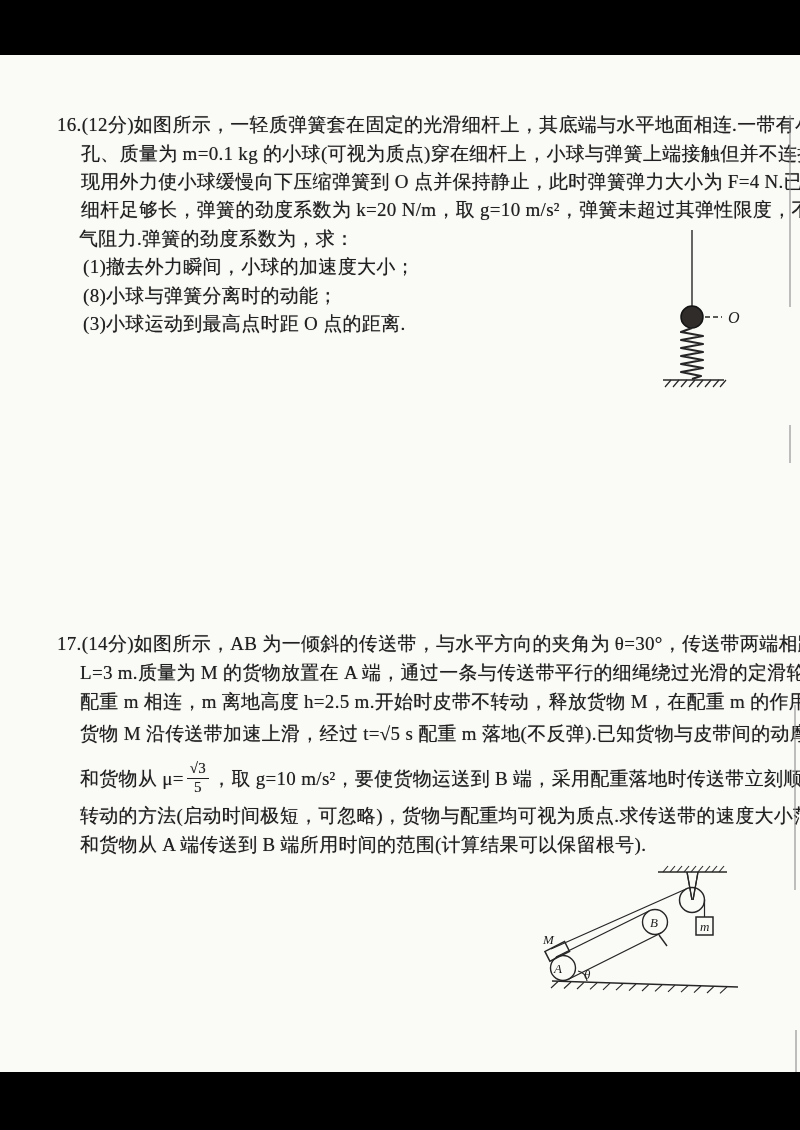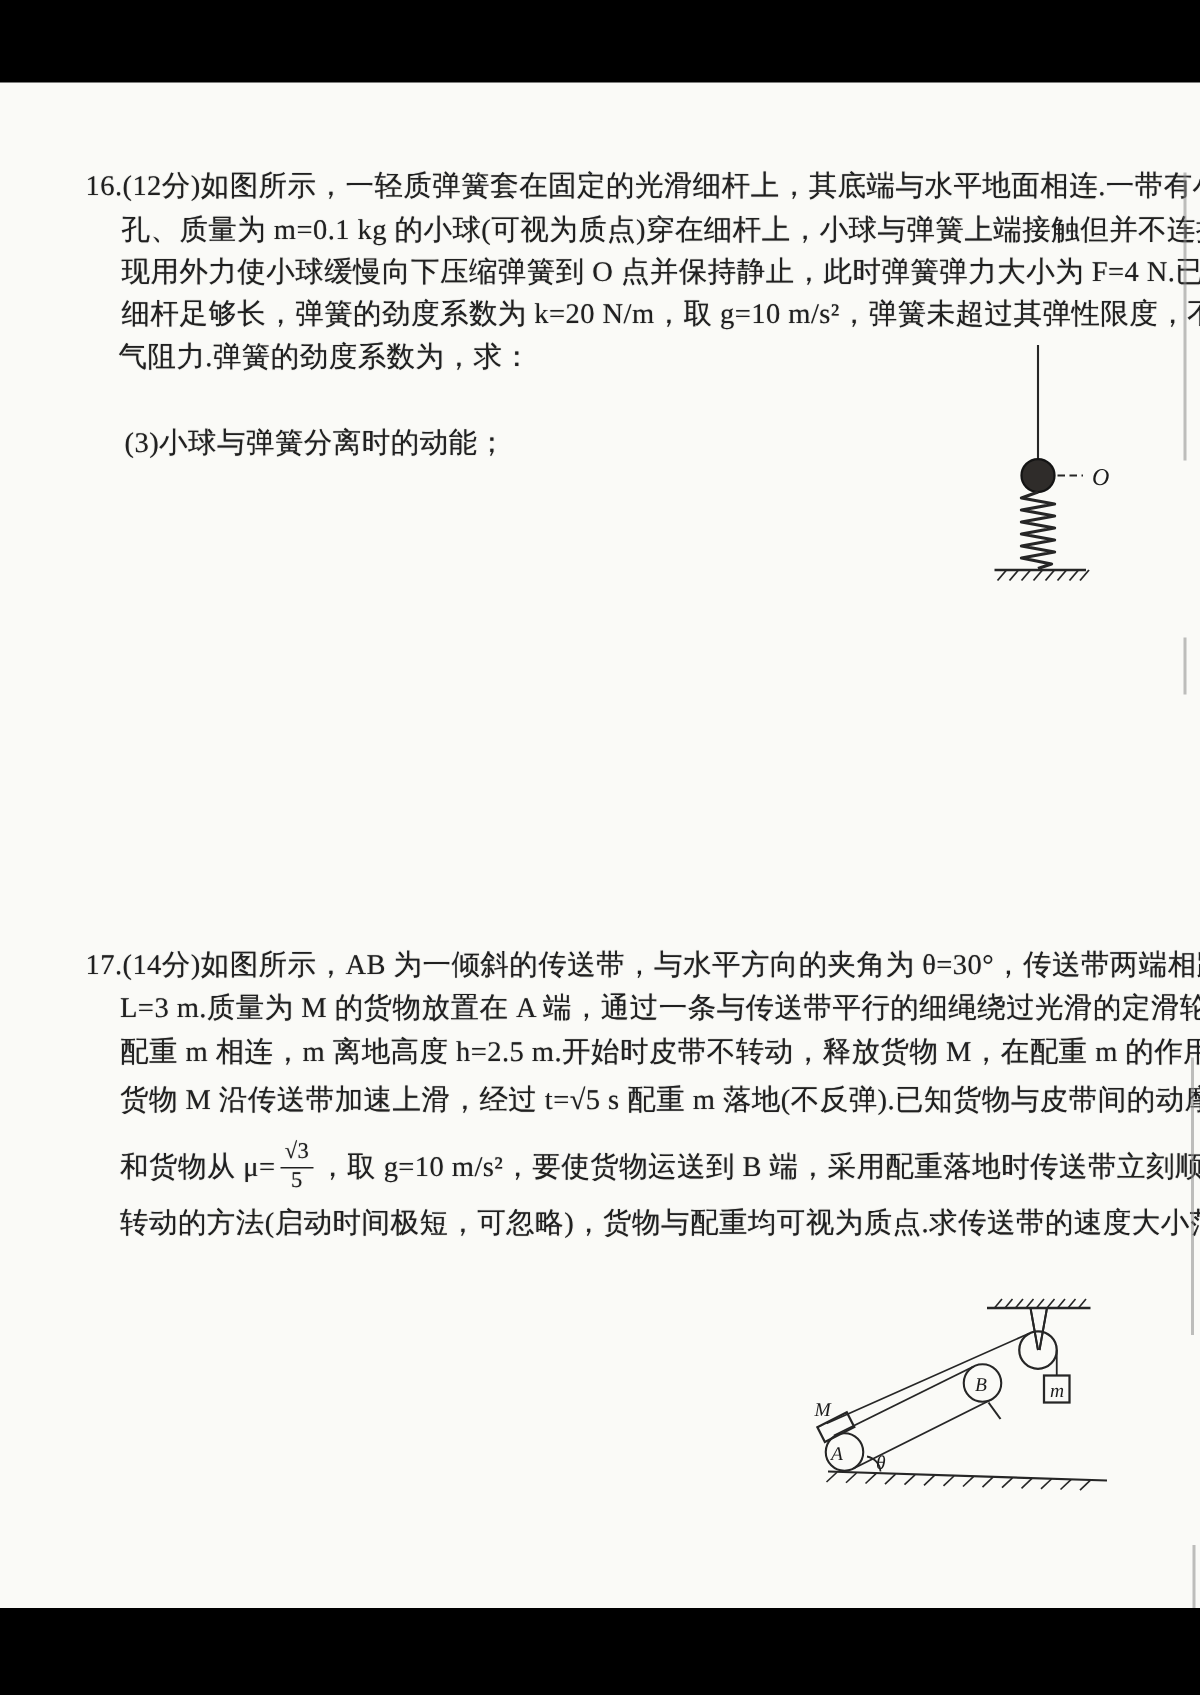--- a/index.html
+++ b/index.html
@@ -39,21 +39,23 @@
 
 <div class="black-bar bar-top"></div>
 
 <div class="page">
 
   <div class="tline" style="top:58px;left:57px">16.(12分)如图所示，一轻质弹簧套在固定的光滑细杆上，其底端与水平地面相连.一带有小</div>
   <div class="tline" style="top:87px;left:81px">孔、质量为 m=0.1 kg 的小球(可视为质点)穿在细杆上，小球与弹簧上端接触但并不连接.</div>
   <div class="tline" style="top:115px;left:81px">现用外力使小球缓慢向下压缩弹簧到 O 点并保持静止，此时弹簧弹力大小为 F=4 N.已知</div>
   <div class="tline" style="top:143px;left:81px">细杆足够长，弹簧的劲度系数为 k=20 N/m，取 g=10 m/s²，弹簧未超过其弹性限度，不计空</div>
   <div class="tline" style="top:172px;left:79px">气阻力.弹簧的劲度系数为，求：</div>
-  <div class="tline" style="top:229px;left:83px">(3)小球与弹簧分离时的动能；</div>
+  <div class="tline" style="top:200px;left:83px">(1)撤去外力瞬间，小球的加速度大小；</div>
+  <div class="tline" style="top:229px;left:83px">(8)小球与弹簧分离时的动能；</div>
+  <div class="tline" style="top:257px;left:83px">(3)小球运动到最高点时距 O 点的距离.</div>
 
   <svg class="diagram" style="left:638px;top:167px" width="130" height="172" viewBox="0 0 130 172">
     <line class="stroke" x1="54" y1="8" x2="54" y2="85" stroke-width="1.4"></line>
     <circle cx="54" cy="95" r="11" fill="#2f2c2a" stroke="#141414" stroke-width="1.5"></circle>
     <line class="stroke" x1="67" y1="95" x2="84" y2="95" stroke-width="1.4" stroke-dasharray="5,3"></line>
     <text x="90" y="101" font-size="16" font-style="italic">O</text>
     <path class="stroke" stroke-width="2.2" stroke-linejoin="round" d="M54,106 L43,110 L65,114 L43,118 L65,122 L43,126 L65,130 L43,134 L65,138 L43,142 L65,146 L43,150 L63,154 L54,157"></path>
     <line class="stroke" x1="25" y1="158" x2="86" y2="158" stroke-width="1.6"></line>
     <g class="stroke" stroke-width="1.2">
       <line x1="33" y1="158" x2="27" y2="165"></line>
@@ -75,20 +77,21 @@
   <div class="tline frac-line" style="top:705px;left:80px">
     <span>和货物从 μ=</span>
     <span class="frac">
       <span class="num">√3</span>
       <span class="den">5</span>
     </span>
     <span>，取 g=10 m/s²，要使货物运送到 B 端，采用配重落地时传送带立刻顺时针</span>
   </div>
 
   <div class="tline" style="top:749px;left:80px">转动的方法(启动时间极短，可忽略)，货物与配重均可视为质点.求传送带的速度大小范围</div>
+  <div class="tline" style="top:778px;left:80px">和货物从 A 端传送到 B 端所用时间的范围(计算结果可以保留根号).</div>
 
   <svg class="diagram" style="left:540px;top:803px" width="215" height="142" viewBox="0 0 215 142">
 
     <line class="stroke" x1="118" y1="14" x2="187" y2="14" stroke-width="1.6"></line>
     <g class="stroke" stroke-width="1.1">
       <line x1="123" y1="14" x2="128" y2="8"></line>
         <line x1="130" y1="14" x2="135" y2="8"></line>
       <line x1="137" y1="14" x2="142" y2="8"></line>
         <line x1="144" y1="14" x2="149" y2="8"></line>
       <line x1="151" y1="14" x2="156" y2="8"></line>

